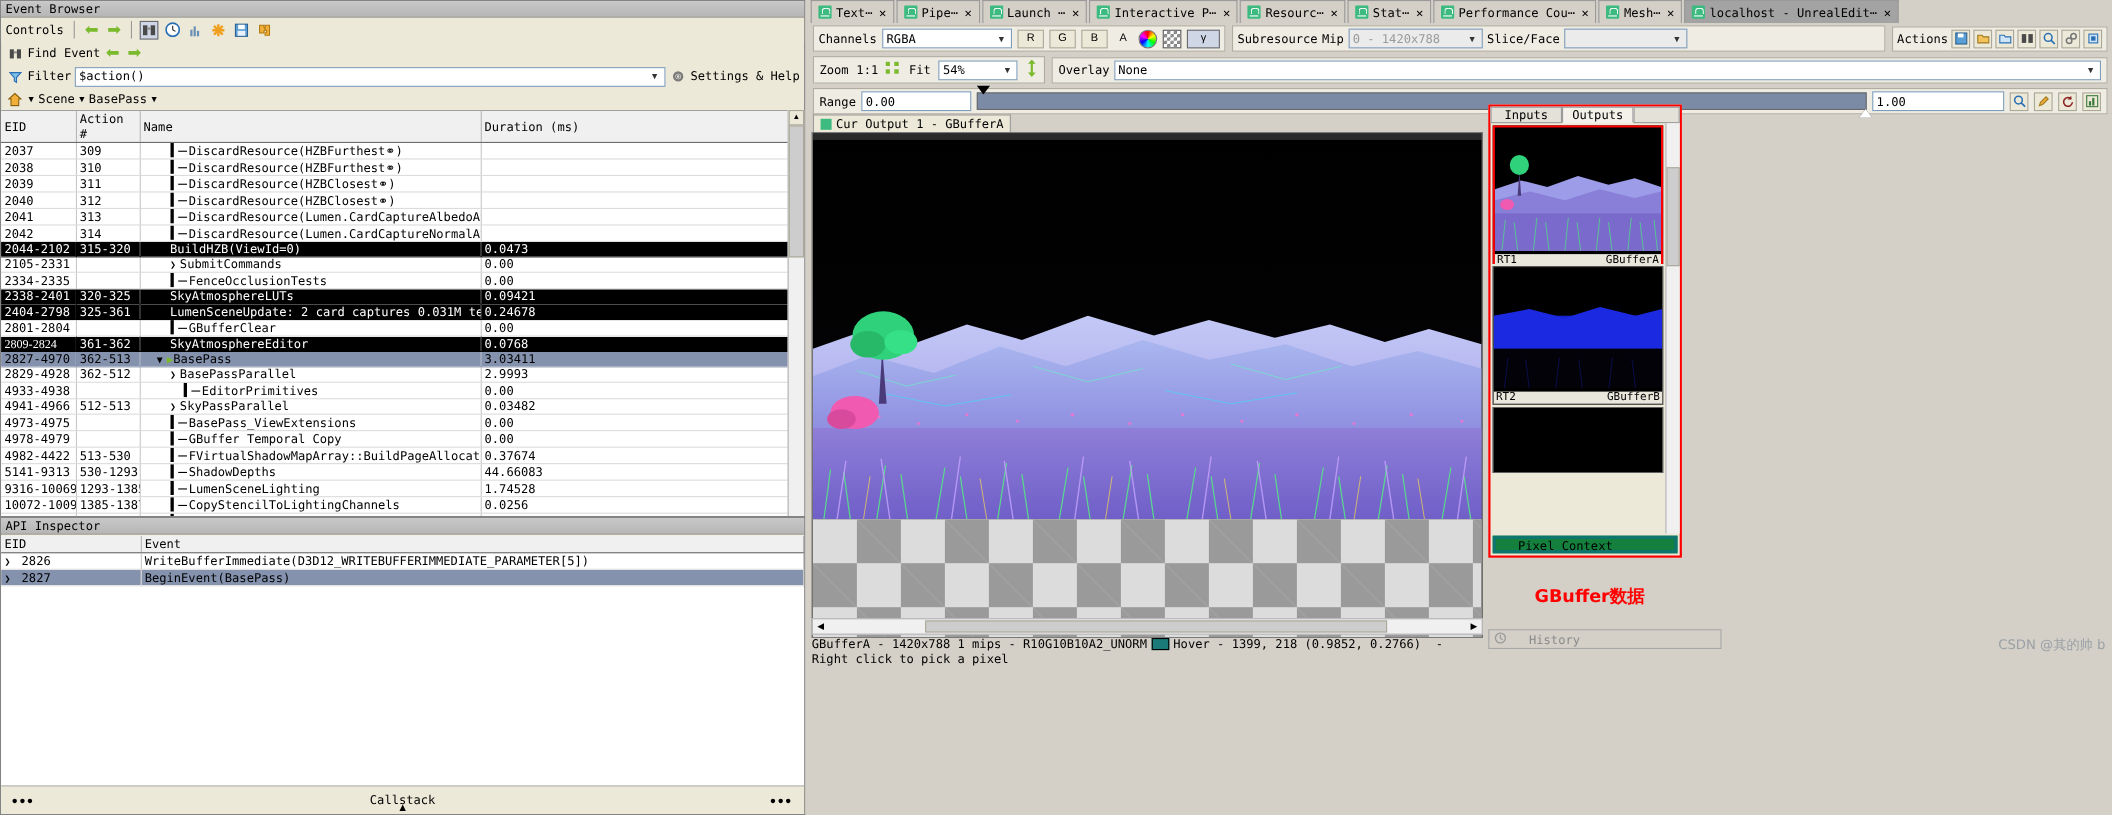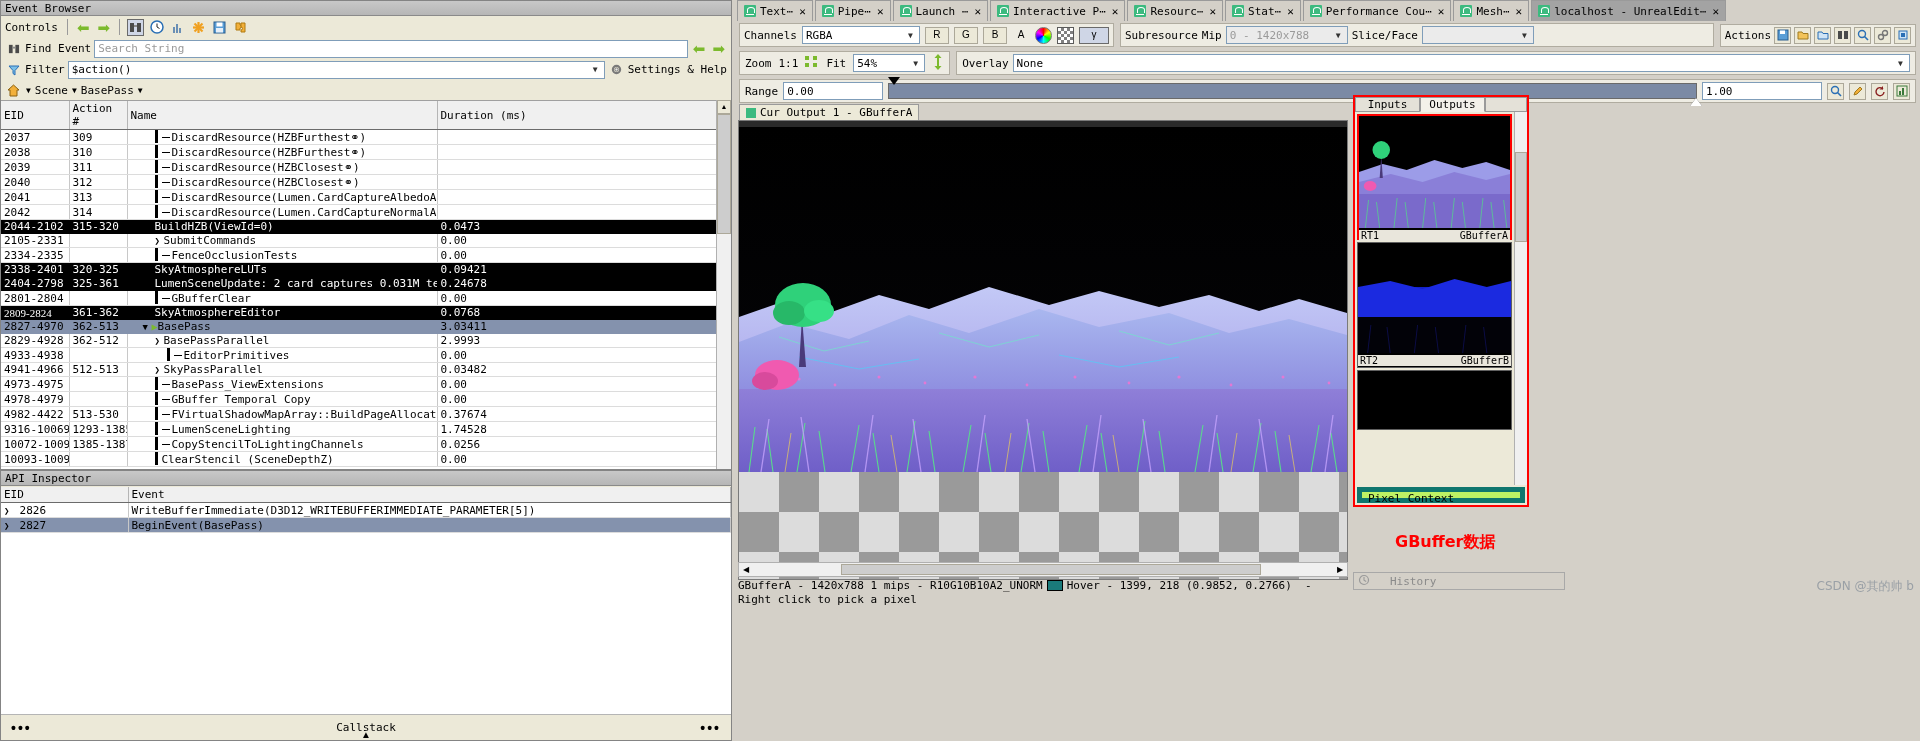--- a/index.html
+++ b/index.html
@@ -199,22 +199,22 @@
                 border: 2px solid #ff0000; background: #ece9d8; }
   #ioTabs { display: flex; height: 15px; }
   .iotab { flex: 1; text-align: center; background: #e4e1d8; border: 1px solid #9a9a9a;
            font-family: "DejaVu Sans Mono", monospace; font-size: 11px; line-height: 13px; }
   .iotab.active { background: #f3f1ea; border-bottom: 1px solid #f3f1ea; }
   .thumbBox { position: relative; margin: 2px; border: 1px solid #606060; background: #000; }
   .thumbBox.selected { border: 2px solid #ff0000; }
   .thumbLabelRow { display: flex; justify-content: space-between; padding: 0 2px;
     font-family: "DejaVu Sans Mono", monospace; font-size: 10px; background: #e9e6dc; }
   #pixelCtxHdr { position: absolute; left: 2px; right: 2px; bottom: 2px; height: 16px;
-    border: 5px solid #0f766e; background: #bef264;
-    font-family: "DejaVu Sans Mono", monospace; font-size: 11px; padding: 0 6px; line-height: 14px; }
+    border: 3px solid #0f766e; background: #15803d;
+    font-family: "DejaVu Sans Mono", monospace; font-size: 11px; padding: 0 20px; line-height: 14px; }
   #rpScroll { position: absolute; right: 0; top: 15px; bottom: 20px; width: 13px;
               background: #f0f0f0; border-left: 1px solid #b0b0b0; }
   #rpScroll .th { position: absolute; left: 0; right: 0; top: 40px; height: 90px; background: #cdcdcd; border: 1px solid #aca899; }
 
   
   #gbufferNote { position: absolute; left: 660px; top: 532px;
     font-family: "DejaVu Sans", sans-serif; font-size: 16px; color: #ff0000; font-weight: bold; }
 
   
   #historyBar { position: absolute; left: 618px; top: 572px; width: 212px; height: 18px;
@@ -292,23 +292,20 @@
 
     <div id="ebFind">
       <span class="tbtn flat">
         <svg width="12" height="12" viewBox="0 0 13 13">
             <rect x="1" y="2" width="4" height="9" fill="#4a4a4a"></rect>
             <rect x="8" y="2" width="4" height="9" fill="#4a4a4a"></rect>
             <rect x="5" y="4" width="3" height="2" fill="#8a8a8a"></rect>
           </svg>
       </span>
       <span class="mono">Find Event</span>
-      <span class="field">
-        <span class="ph">Search String</span>
-      </span>
       <span class="arrowbtn">⬅</span>
       <span class="arrowbtn">➡</span>
     </div>
 
     <div id="ebFilter">
       <span class="tbtn flat">
         <svg width="12" height="12" viewBox="0 0 12 12">
             <path d="M1 2h10L7 6.5V11L5 9.5V6.5z" fill="#7cc0e8" stroke="#2a6fb5"></path>
           </svg>
       </span>
@@ -462,20 +459,26 @@
               <td class="c-eid">4978-4979</td>
               <td class="c-act"></td>
               <td class="c-name"><span class="indent" style="width: 24px;"></span><span class="treebar"></span><span class="tdash"></span><span>GBuffer Temporal Copy</span></td>
               <td class="c-dur">0.00</td>
             </tr>
             <tr>
               <td class="c-eid">4982-4422</td>
               <td class="c-act">513-530</td>
               <td class="c-name"><span class="indent" style="width: 24px;"></span><span class="treebar"></span><span class="tdash"></span><span>FVirtualShadowMapArray::BuildPageAllocation</span></td>
               <td class="c-dur">0.37674</td>
+            </tr>
+            <tr>
+              <td class="c-eid">5141-9313</td>
+              <td class="c-act">530-1293</td>
+              <td class="c-name"><span class="indent" style="width: 24px;"></span><span class="treebar"></span><span class="tdash"></span><span>ShadowDepths</span></td>
+              <td class="c-dur">44.66083</td>
             </tr>
             <tr>
               <td class="c-eid">9316-10069</td>
               <td class="c-act">1293-1385</td>
               <td class="c-name"><span class="indent" style="width: 24px;"></span><span class="treebar"></span><span class="tdash"></span><span>LumenSceneLighting</span></td>
               <td class="c-dur">1.74528</td>
             </tr>
             <tr>
               <td class="c-eid">10072-10090</td>
               <td class="c-act">1385-1387</td>

